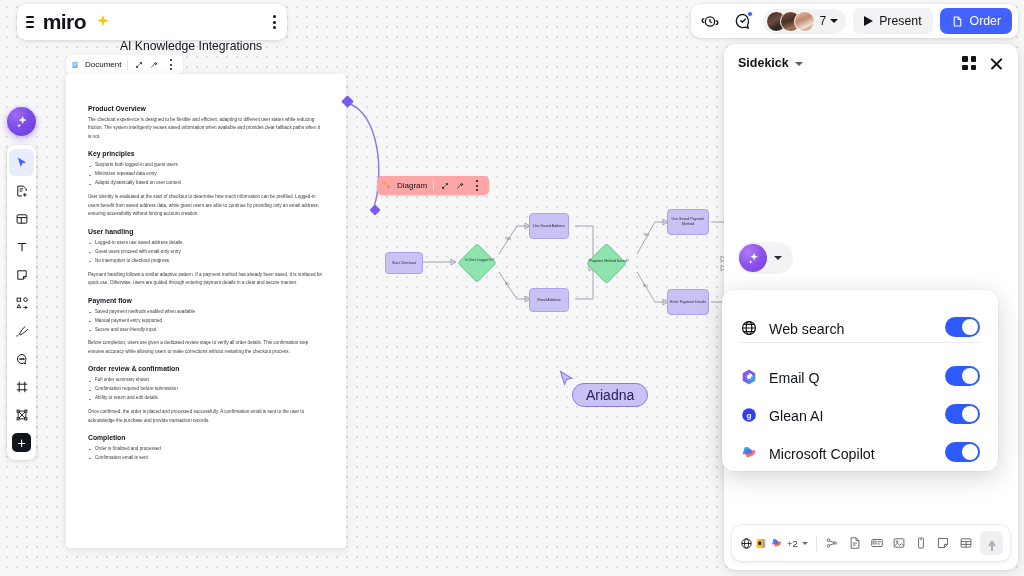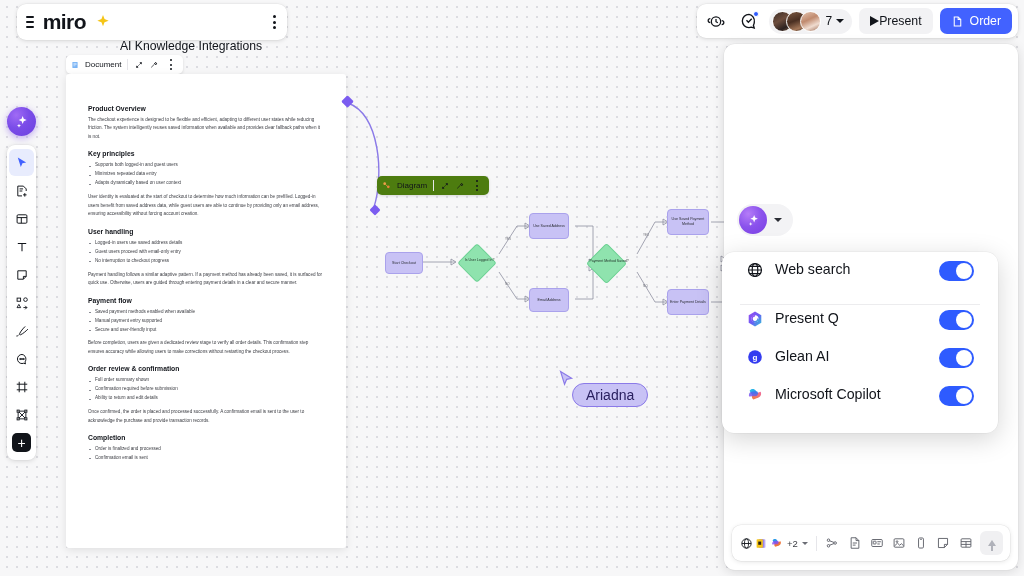--- a/index.html
+++ b/index.html
@@ -47,21 +47,21 @@
   }
   .avatar-stack { display:flex; }
   .avatar { width:21px; height:21px; border-radius:50%; border:1.6px solid #fff; margin-left:-7px; background-size:cover; }
   .avatar:first-child { margin-left:0; }
   .a1 { background: linear-gradient(150deg,#3a2b24 0%, #6d4d3d 42%, #2b2120 75%, #8b6a52 100%); }
   .a2 { background: linear-gradient(160deg,#7d5a43 0%, #4a2f22 45%, #a5785a 80%, #30201a 100%); }
   .a3 { background: linear-gradient(155deg,#e6c6b2 0%, #c08a6e 40%, #f0dcd0 70%, #9a6a52 100%); }
   .avatar-count { font-size:12px; color:#11141a; }
   .chev { width:0;height:0;border-left:4px solid transparent;border-right:4px solid transparent;border-top:4.5px solid #11141a;}
   .present-btn {
-    display:flex; align-items:center; background:#f2f2f4; border-radius:7px;
+    display:flex; align-items:center; gap:6px; background:#f2f2f4; border-radius:7px;
     padding:6px 11px; font-size:12.3px; color:#11141a; cursor:pointer; border:none;
     font-family:"Liberation Sans", sans-serif;
   }
   .play-tri { width:0;height:0;border-left:9px solid #11141a;border-top:5.5px solid transparent;border-bottom:5.5px solid transparent;}
   .share-btn {
     display:flex; align-items:center; gap:6px; background:#4262ff; border-radius:7px;
     padding:6px 11px; font-size:12.3px; color:#fff; cursor:pointer; border:none;
     font-family:"Liberation Sans", sans-serif;
   }
 
@@ -103,21 +103,21 @@
   .doc-h1 { font-size:13.4px; font-weight:700; color:#11141a; margin-bottom:13px; letter-spacing:-0.25px;}
   .doc-h2 { font-size:6.8px; font-weight:700; color:#11141a; margin:9px 0 4px; }
   .doc-p { font-size:4.6px; line-height:1.85; color:#3a3c42; margin-bottom:5px; }
   .doc-ul { list-style:none; margin:0 0 5px 0; padding:0; }
   .doc-ul li { font-size:4.6px; line-height:1.95; color:#3a3c42; padding-left:7px; position:relative; }
   .doc-ul li:before { content:""; position:absolute; left:1px; top:4.2px; width:2px; height:1px; background:#8a8c94;}
 
   
   .diag-toolbar {
     position:absolute; left:377px; top:176px; height:19px;
-    background:#4d7c0f; border-radius:5px; display:flex; align-items:center;
+    background:#fca5a5; border-radius:5px; display:flex; align-items:center;
     padding:0 5px; gap:6px; box-shadow:0 1px 3px rgba(0,0,0,.13); z-index:3;
   }
   .diag-toolbar .lbl { font-size:8px; color:#11141a; }
   .diag-wrap { position:absolute; left:377px; top:196px; width:360px; height:200px; }
   .dnode {
     position:absolute; border-radius:4px; display:flex; align-items:center; justify-content:center;
     text-align:center; font-size:3.6px; line-height:1.35; padding:2px; color:#2a2c33;
   }
   .dnode.purple { background:#c8c2f5; border:1px solid #aaa2ec; }
   .dnode.yellow { background:#fbeaa8; border:1px solid #eed882; }
@@ -178,21 +178,21 @@
   }
   .model-chev { width:0;height:0;border-left:4px solid transparent;border-right:4px solid transparent;border-top:4.5px solid #2b2d34; margin:0 9px 0 5px;}
 
   
   .dropdown {
     position:absolute; left:-2px; top:208px; width:276px;
     background:#fff; border-radius:12px;
     box-shadow:0 6px 26px rgba(0,0,0,.17), 0 0 0 .5px rgba(0,0,0,.06);
     padding:9px 0 9px 0;
   }
-  .drow { display:flex; align-items:flex-start; height:38px; padding:0 24px; cursor:pointer; }
+  .drow { display:flex; align-items:flex-end; height:38px; padding:0 18px; cursor:pointer; }
   .drow-ic { width:22px; display:flex; align-items:center; justify-content:flex-start; flex:none; }
   .drow-label { font-size:14.2px; color:#11141a; margin-left:7px; }
   .toggle {
     margin-left:auto; width:35px; height:20px; border-radius:11px; background:#2e5bff;
     position:relative; flex:none; cursor:pointer;
   }
   .toggle:after {
     content:""; position:absolute; right:2px; top:2px; width:16px; height:16px;
     border-radius:50%; background:#fff;
   }
@@ -513,20 +513,33 @@
 </div>
 
 <div class="cursor-wrap">
   <svg width="17" height="19" viewBox="0 0 20 22">
     <path d="M3 1.5l13 8-5.8 1.3-2.5 5.9z" fill="#c8c2f5" stroke="#8b7ae8" stroke-width="1.4"></path>
   </svg>
   <div class="cursor-name">Ariadna</div>
 </div>
 
 <div class="sidekick">
+  <div class="sk-head">
+    <span class="sk-title">Sidekick</span>
+    <span class="sk-chev"></span>
+    <div class="sk-head-right">
+      <span class="grid-ic">
+          <i></i>
+          <i></i>
+          <i></i>
+          <i></i>
+        </span>
+      <span class="x-ic"></span>
+    </div>
+  </div>
 
   <div class="sk-body">
 
     <div class="model-chip">
       <span class="model-orb">
         <svg width="15" height="15" viewBox="0 0 24 24" fill="#fff">
           <path d="M13 3l1.6 4.3L19 9l-4.4 1.7L13 15l-1.6-4.3L7 9l4.4-1.7z"></path>
           <path d="M7.5 14.5l.8 2.1 2.2.9-2.2.8-.8 2.2-.8-2.2-2.2-.8 2.2-.9z"></path>
         </svg>
       </span>
@@ -558,21 +571,21 @@
               <stop offset="0" stop-color="#9b4ef0"></stop>
                   <stop offset="0.5" stop-color="#6a5bf5"></stop>
                   <stop offset="1" stop-color="#2ec8d8"></stop>
             </linearGradient>
               </defs>
             <path d="M10 1.8l7 4v8.4l-7 4-7-4V5.8z" fill="url(#aq)"></path>
             <circle cx="10" cy="9.6" r="3.9" fill="#fff"></circle>
             <path d="M10 6.4a3.3 3.3 0 103.2 4.2l1.3 1.6" stroke="url(#aq)" stroke-width="1.5" fill="none"></path>
           </svg>
         </span>
-        <span class="drow-label">Present Q</span>
+        <span class="drow-label">Email Q</span>
         <span class="toggle"></span>
       </div>
 
 
       <div class="drow">
         <span class="drow-ic">
           <svg width="18" height="18" viewBox="0 0 20 20">
             <circle cx="10" cy="10" r="7.6" fill="#343cf0"></circle>
             <text x="10" y="13.6" font-family="Liberation Sans, sans-serif" font-size="9" font-weight="700" fill="#fff" text-anchor="middle">g</text>
           </svg>

